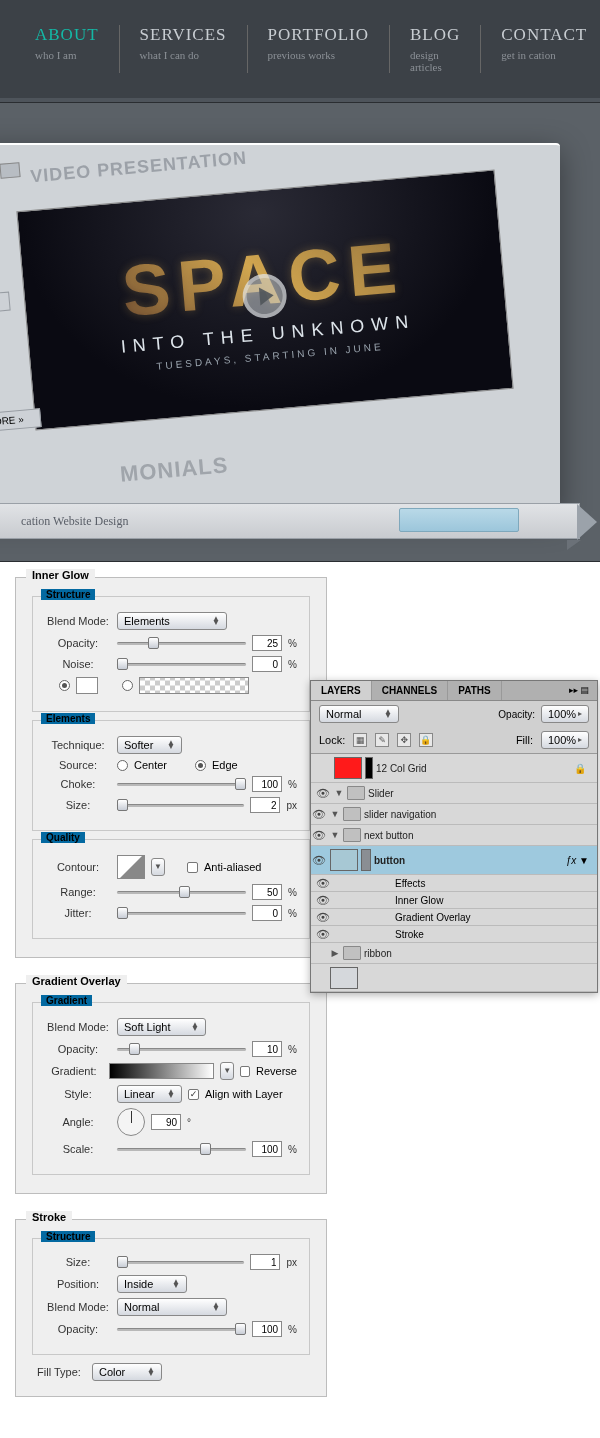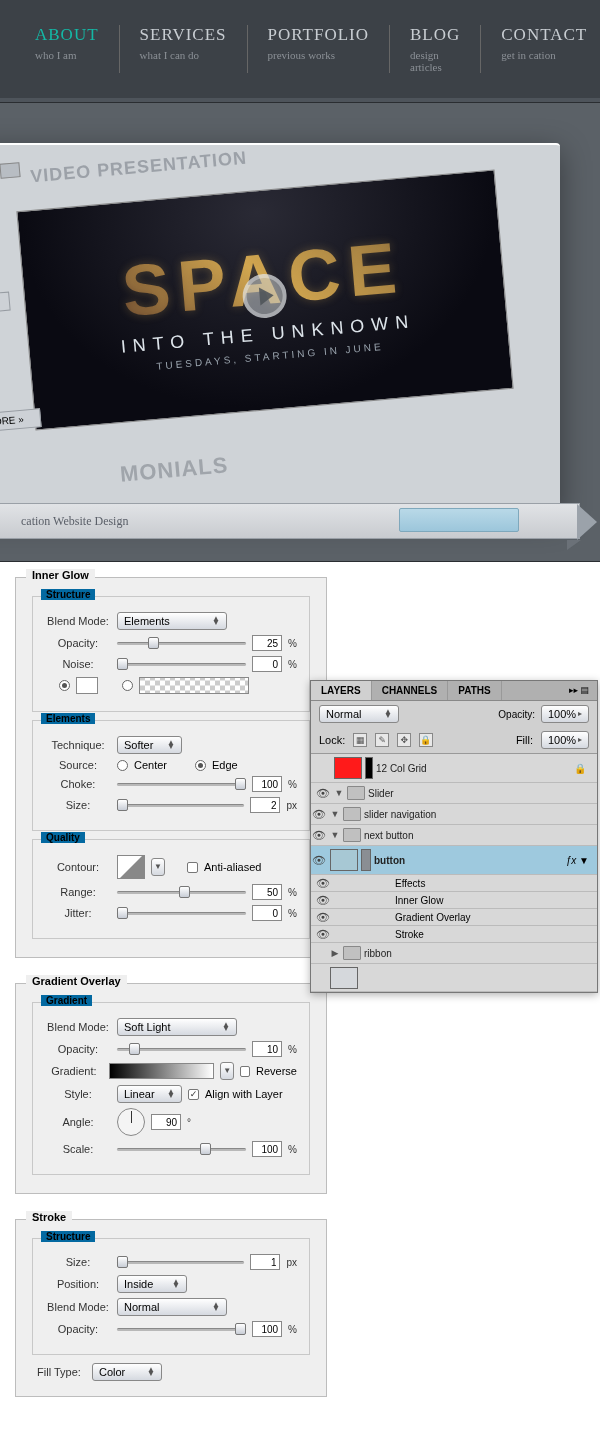--- a/index.html
+++ b/index.html
@@ -238,21 +238,21 @@
       </div>
     </div>
   </div>
 
   <div class="panel">
     <div class="ptitle">Gradient Overlay</div>
     <div class="group">
       <div class="gtitle">Gradient</div>
       <div class="row">
         <span class="lbl">Blend Mode:</span>
-        <div class="dd" style="width:120px">
+        <div class="dd" style="width:89px">
             <span>Soft Light</span>
             <span class="ar">▲<br>▼</span>
           </div>
       </div>
       <div class="row">
         <span class="lbl">Opacity:</span>
         <div class="slider">
             <div class="track"></div>
             <div class="thumb-s" style="left:9%"></div>
           </div>

